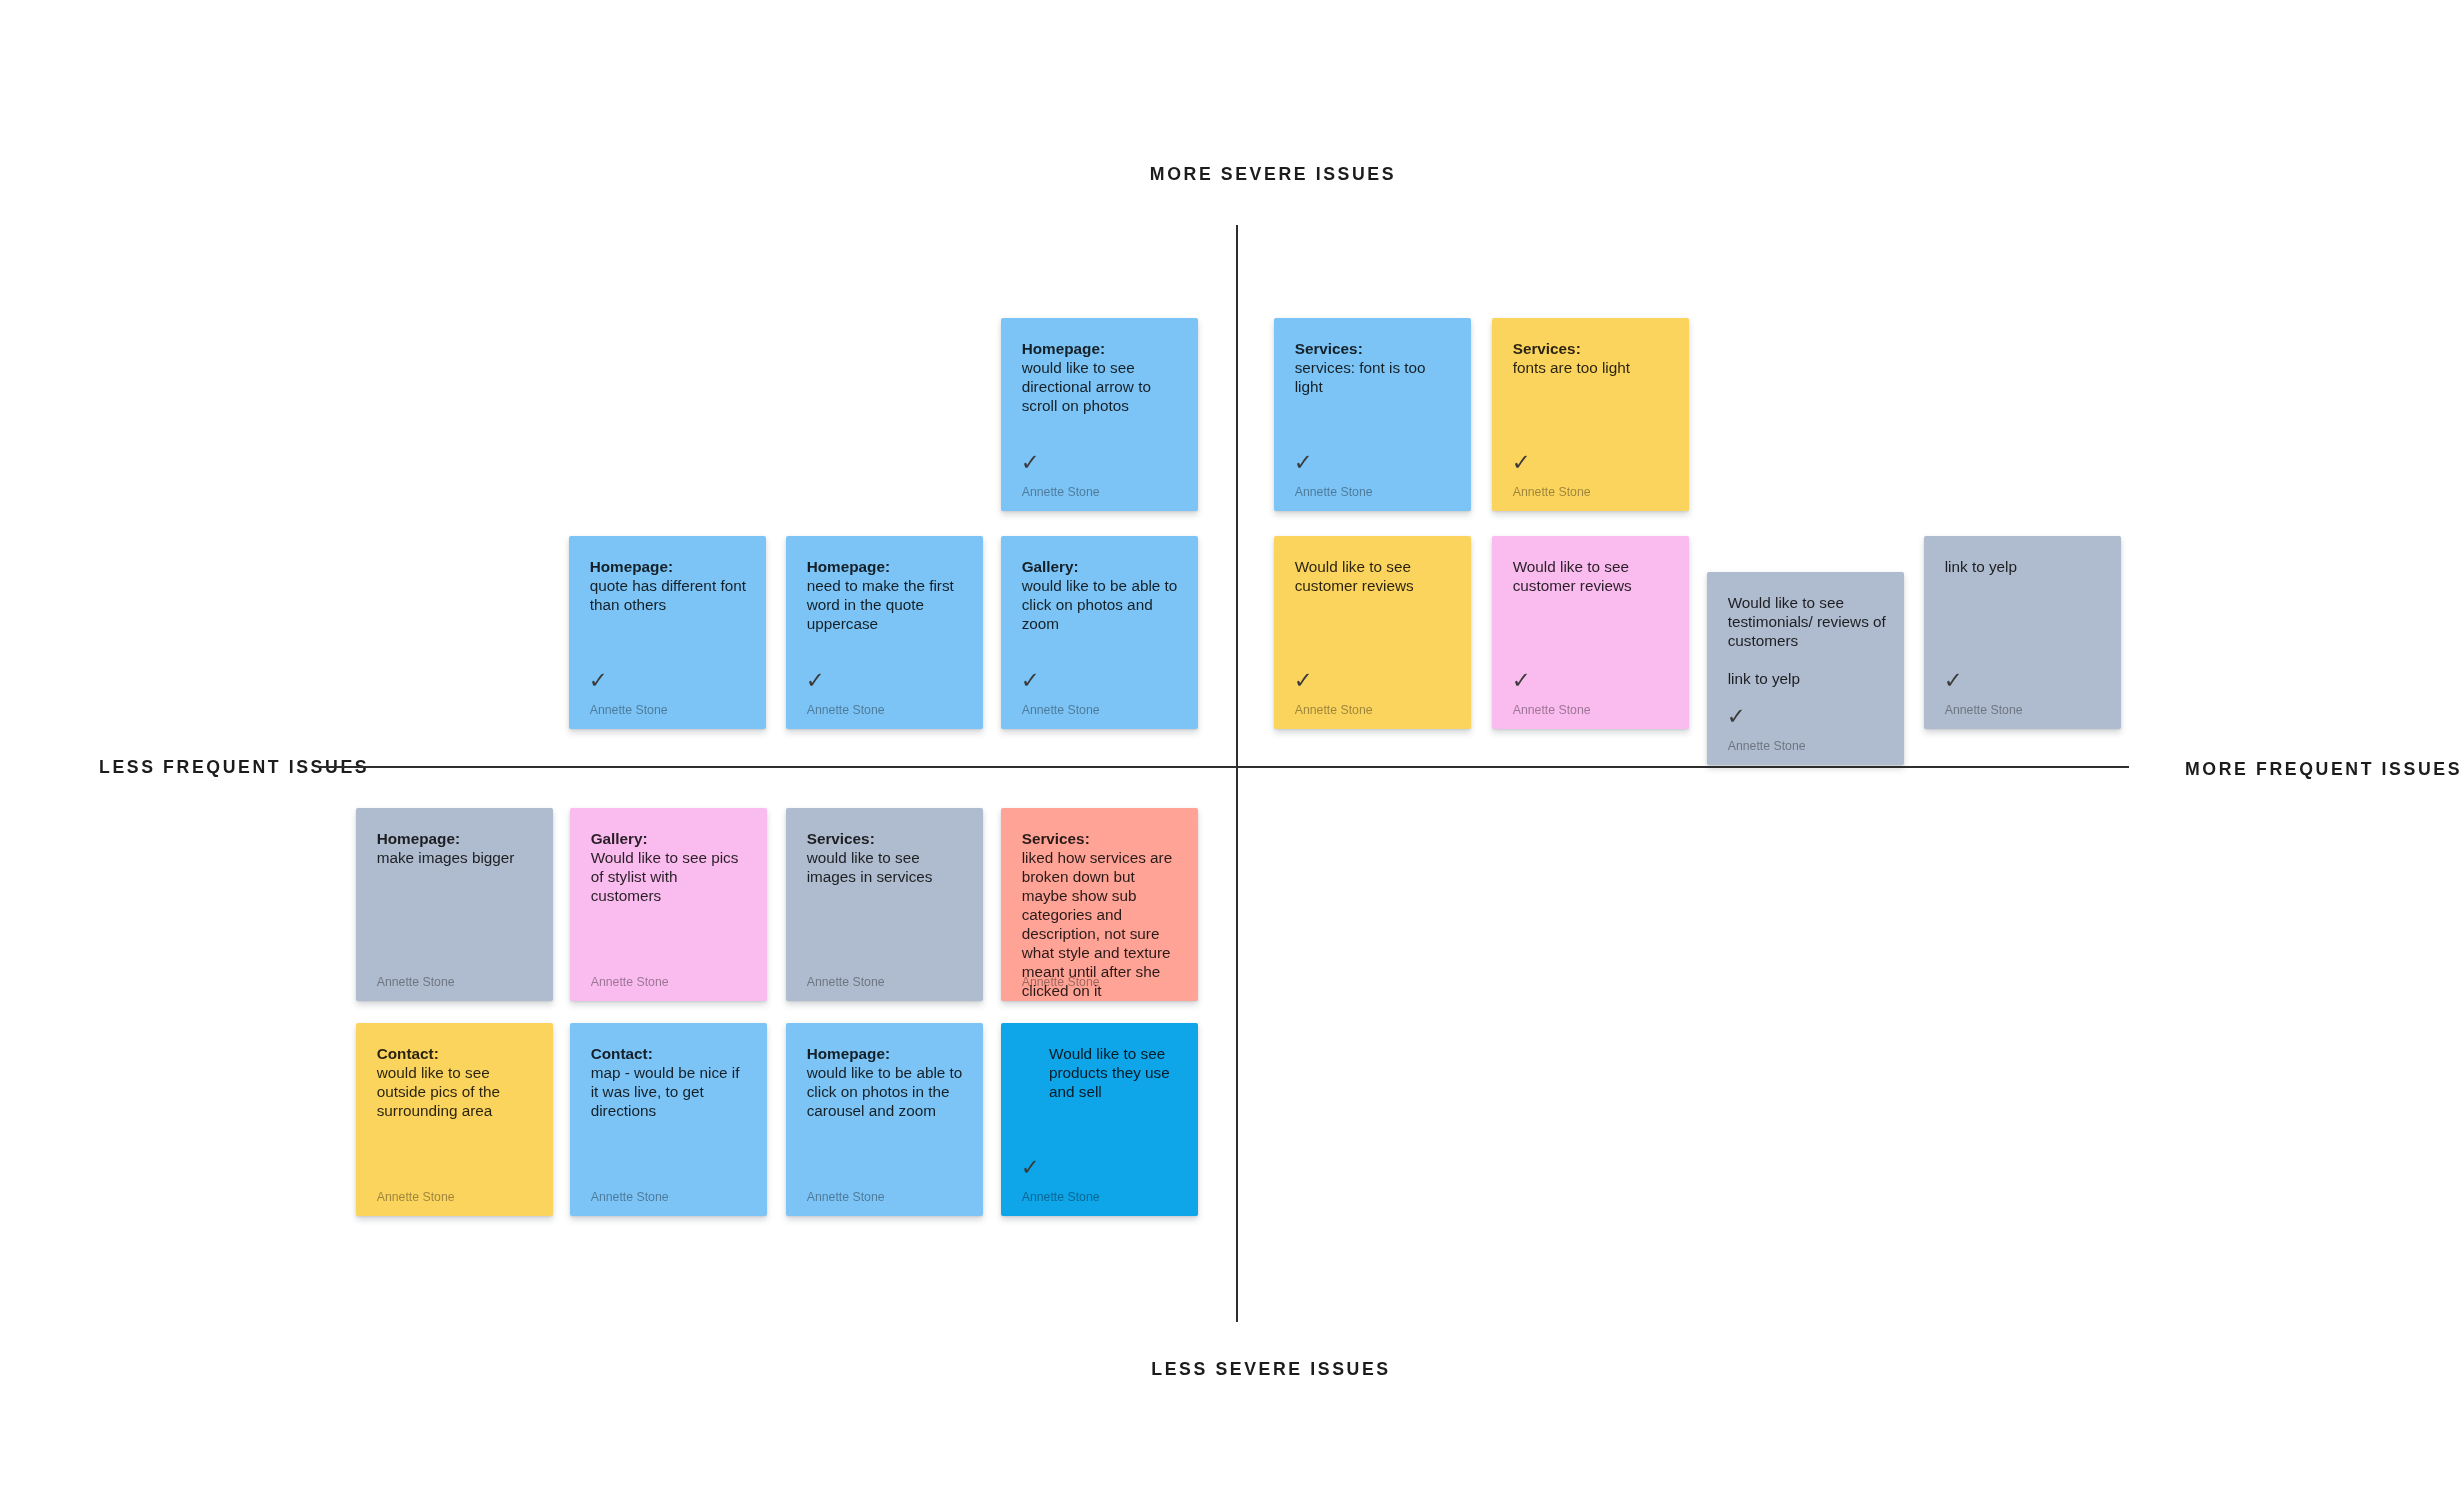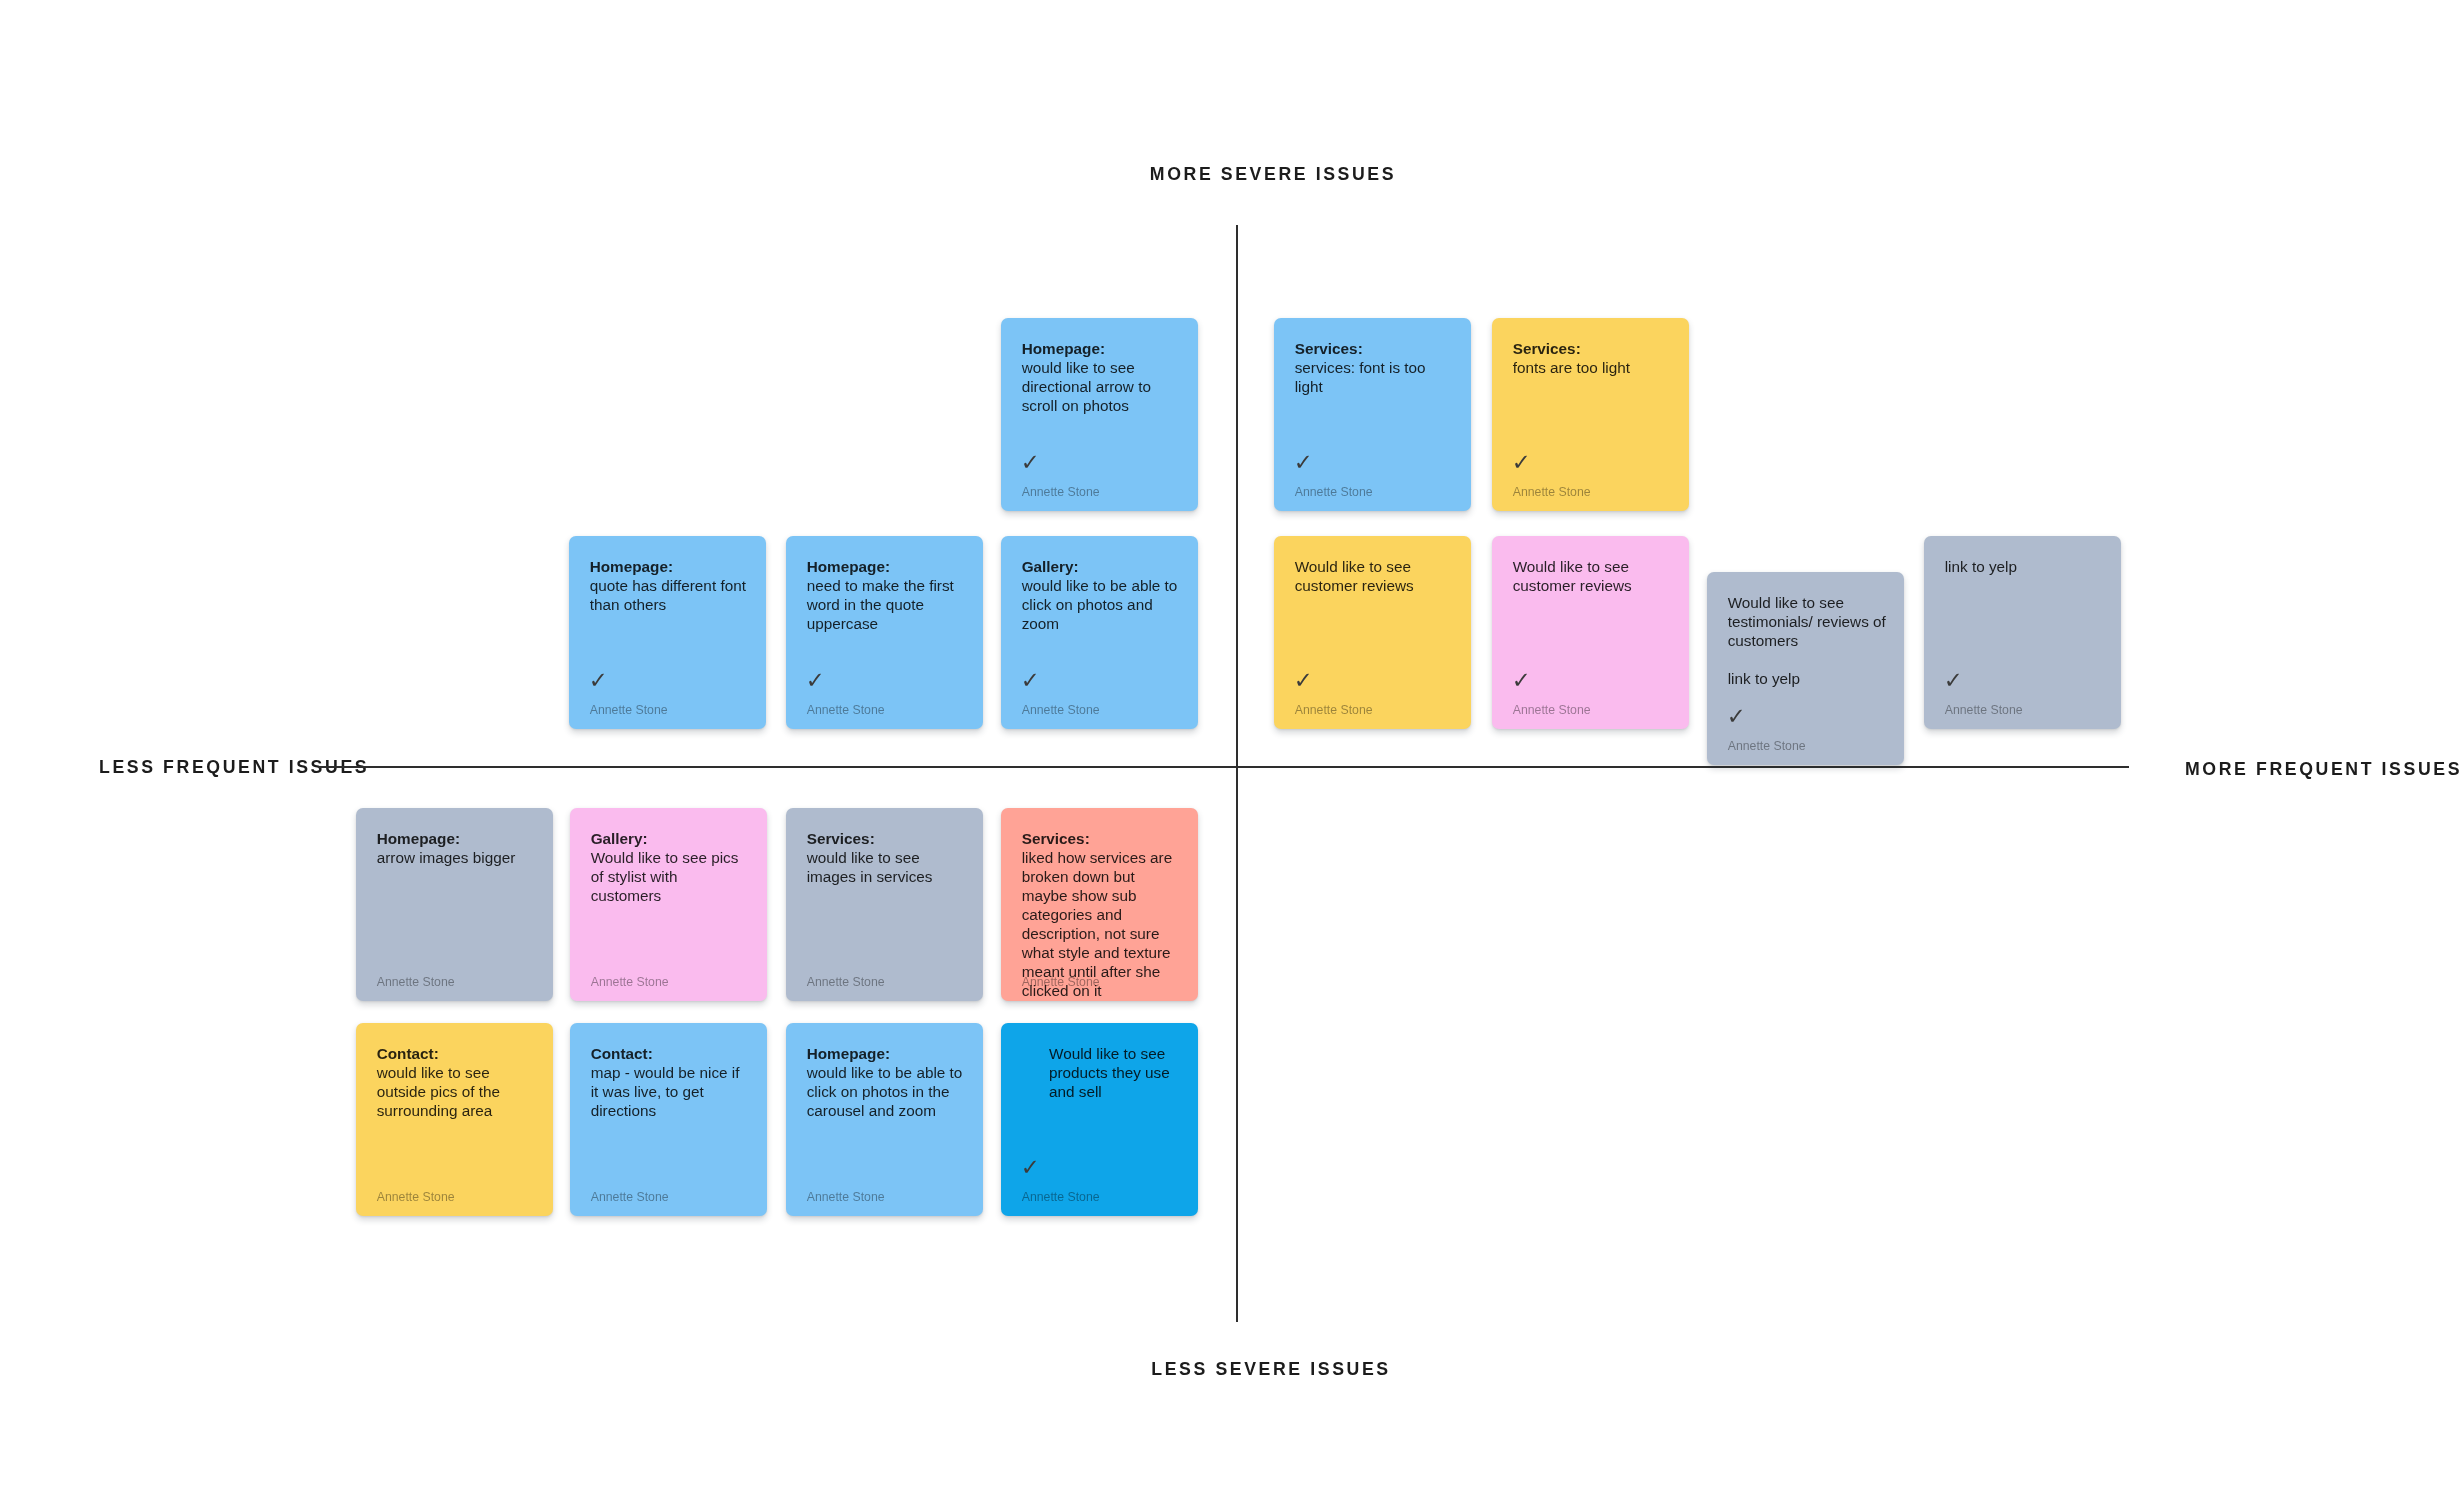--- a/index.html
+++ b/index.html
@@ -34,21 +34,21 @@
   .axis-label.bottom { left: 1251px; top: 1359px; transform: translateX(-50%); }
   .axis-label.left   { left: 59px;  top: 757px; }
   .axis-label.right  { left: 2145px; top: 759px; }
   .axis-line { position: absolute; background: #2e2e2e; }
   .axis-line.vertical   { left: 1236px; top: 225px; width: 2px; height: 1097px; }
   .axis-line.horizontal { left: 318px;  top: 766px; width: 1811px; height: 2px; }
   .note {
     position: absolute;
     width: 197px;
     height: 193px;
-    border-radius: 7px;
+    border-radius: 2px;
     box-sizing: border-box;
     padding: 20.7px 17.7px 0 20.7px;
     box-shadow: 0 3.9px 6.9px rgba(40, 50, 60, 0.18), 0 1px 2px rgba(40, 50, 60, 0.10);
     color: rgba(0, 0, 0, 0.84);
   }
   .note-title {
     font-size: 15.3px;
     font-weight: 700;
     line-height: 19px;
   }
@@ -163,21 +163,21 @@
 
       <div class="note-body">
           <div class="para">link to yelp</div>
         </div>
       <div class="note-check">✓</div>
       <div class="note-author">Annette Stone</div>
     </div>
       <div class="note" style="left: 356px; top: 808px; background: rgb(175, 187, 206);">
       <div class="note-title">Homepage:</div>
       <div class="note-body">
-          <div class="para">arrow images bigger</div>
+          <div class="para">make images bigger</div>
         </div>
 
       <div class="note-author">Annette Stone</div>
     </div>
       <div class="note" style="left: 570px; top: 808px; background: rgb(250, 187, 238);">
       <div class="note-title">Gallery:</div>
       <div class="note-body">
           <div class="para">Would like to see pics of stylist with customers</div>
         </div>
 

